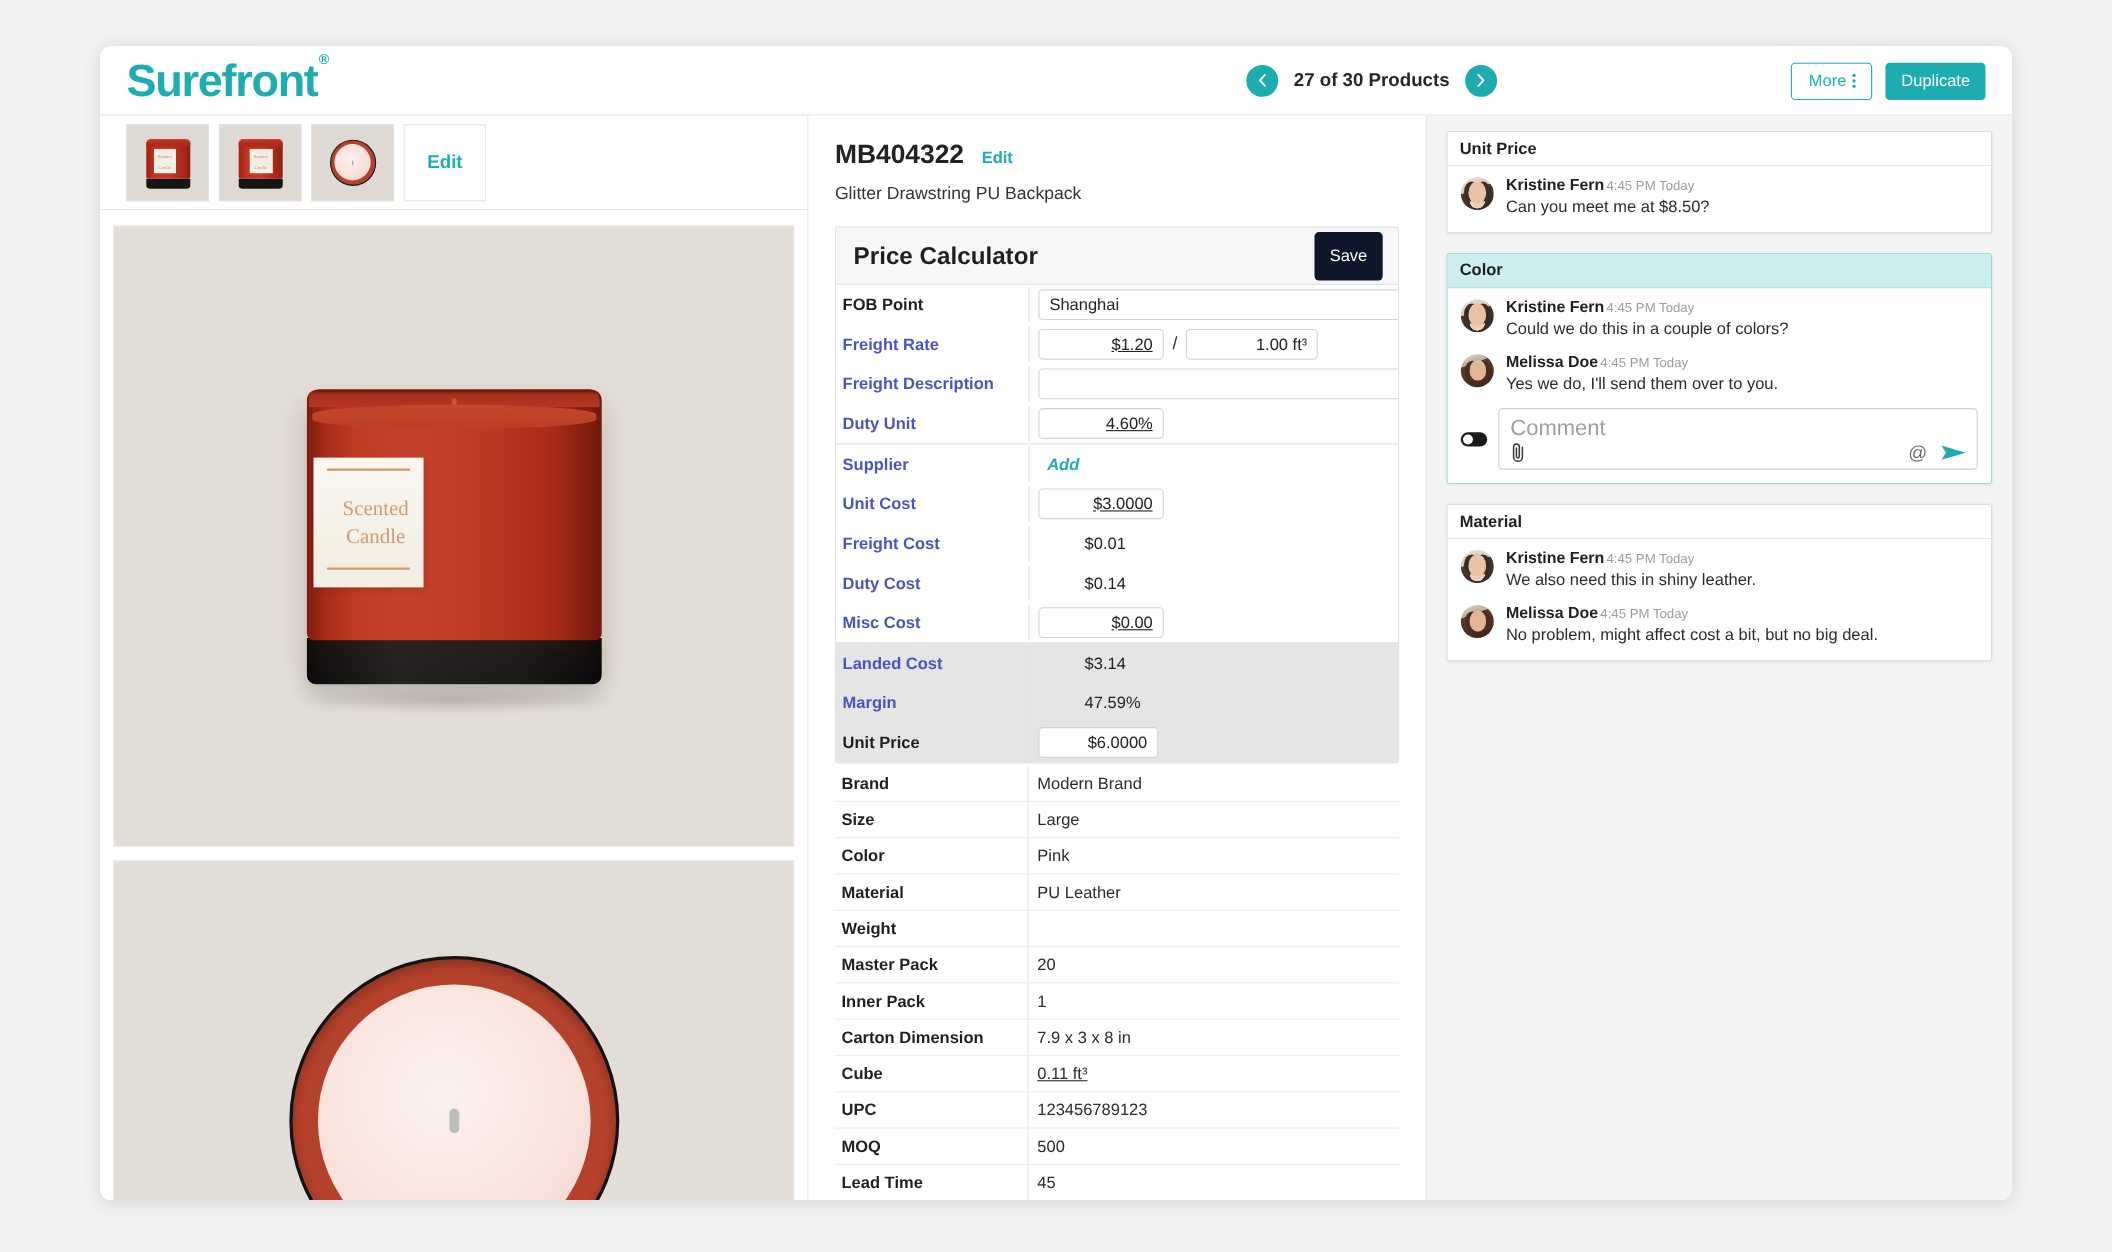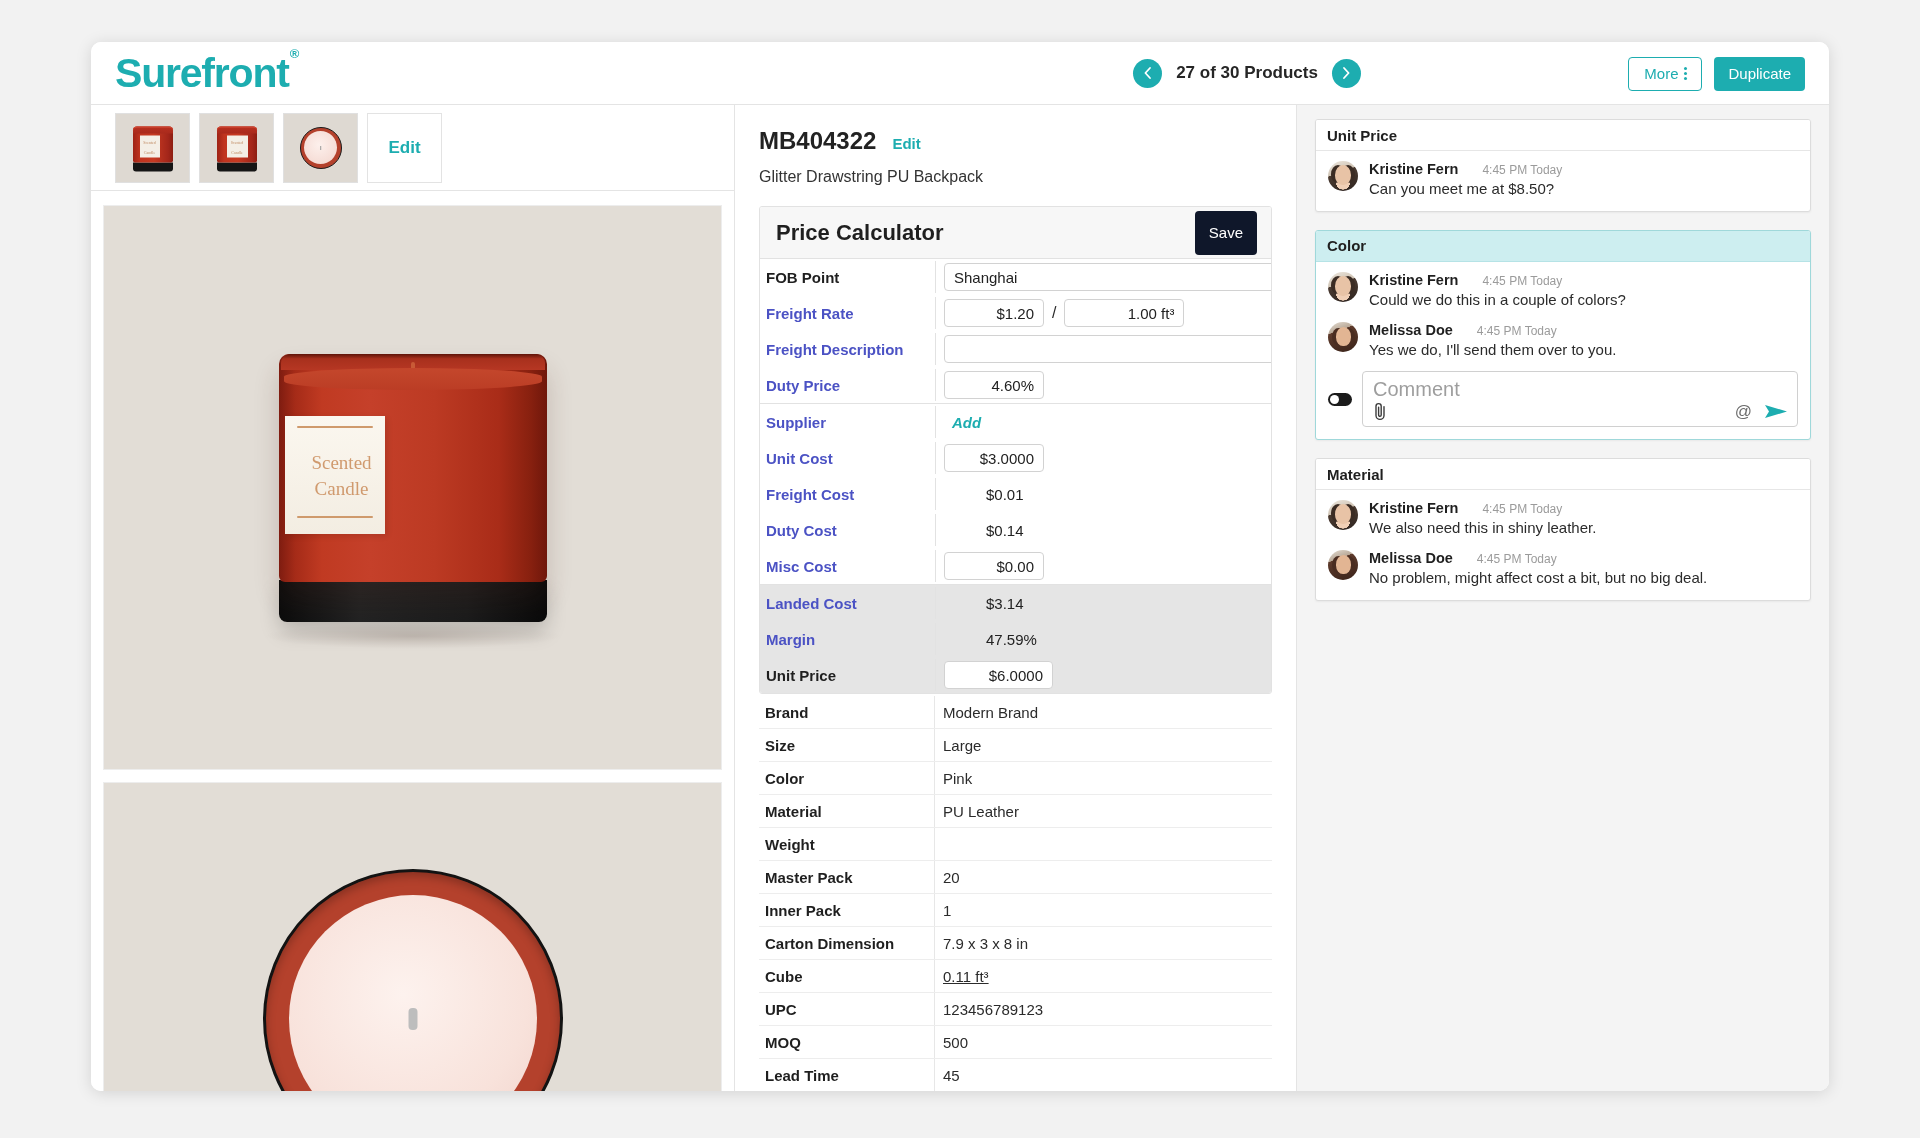--- a/index.html
+++ b/index.html
@@ -354,21 +354,21 @@
     border: 1px solid #d2d2d2;
     border-radius: 4px;
     background:#fff;
     font-size: 15px;
     color:#222;
     font-family:"Liberation Sans", sans-serif;
     padding: 0 9px;
     outline:none;
   }
   .inp.wide  { width: 338px; }
-  .inp.num   { width: 100px; text-align:right; }
+  .inp.num   { width: 114px; text-align:right;text-decoration:underline; }
   .inp.num2  { width: 120px; text-align:right; }
   .inp.price { width: 109px; text-align:right; }
   .slash { color:#2b2b2b; font-size:16px; }
   .plain-val { font-size:15px; color:#222; padding-left: 42px; }
   .plain-val.p2 { padding-left: 42px; }
   .addlink { color:#1dadb0; font-size:15px; font-weight:700; cursor:pointer; padding-left:8px;font-style:italic;}
 
   
   .attrs { margin-top: 2px; }
   .arow { display:flex; border-bottom: 1px solid #ededed; min-height: 33px; align-items:stretch;}
@@ -409,21 +409,21 @@
   .avatar {
     width: 30px; height: 30px; border-radius:50%;
     flex:0 0 30px; overflow:hidden; position:relative;
     background:#d8cfc6;
   }
   .avatar.a1 { background: radial-gradient(circle at 50% 72%, #f0cfb6 0 26%, rgba(0,0,0,0) 27%), linear-gradient(160deg,#efe9e0 0%,#cfc3b4 38%,#4a3a30 39%,#2e2420 100%); }
   .avatar.a1:after{ content:''; position:absolute; left:7px; top:4px; width:16px; height:20px; border-radius:50% 50% 46% 46%; background:#e8c3a6; box-shadow: -5px -1px 0 -1px #3b2c24, 5px -1px 0 -1px #3b2c24;}
   .avatar.a2 { background: linear-gradient(160deg,#e7e0d6 0%,#b9a998 30%,#5d3a2b 31%,#3a231a 100%); }
   .avatar.a2:after{ content:''; position:absolute; left:8px; top:5px; width:15px; height:19px; border-radius:50% 50% 46% 46%; background:#e2b593; box-shadow: -5px 0 0 -1px #4a2d21, 5px 0 0 -1px #4a2d21;}
   .msg-body { flex:1 1 auto; min-width:0; }
-  .msg-meta { display:flex; align-items:baseline; gap:24px;text-align:right; }
+  .msg-meta { display:flex; align-items:baseline; gap:2px;text-align:right; }
   .msg-name { font-size: 14.5px; font-weight:700; color:#1f1f1f; }
   .msg-time { font-size: 12px; color:#9b9b9b; }
   .msg-text { font-size: 15px; color:#2b2b2b; margin-top: 3px; line-height:1.25; }
 
   
   .composer { display:flex; align-items:center; gap: 10px; margin-top: 6px; }
   .toggle {
     width: 24px; height: 13px; border-radius: 7px;
     background: #1b1b1b; position: relative; flex:0 0 24px; cursor:pointer;
   }
@@ -590,21 +590,21 @@
                 <input class="inp num2" value="1.00 ft³" style="">
               </div>
             </div>
             <div class="crow">
               <div class="clabel link">Freight Description</div>
               <div class="cval">
                   <input class="inp wide" value="" style="">
                 </div>
             </div>
             <div class="crow">
-              <div class="clabel link">Duty Price</div>
+              <div class="clabel link">Duty Unit</div>
               <div class="cval">
                   <input class="inp num" value="4.60%" style="">
                 </div>
             </div>
           </div>
 
           <div class="calc-group grp-sep">
             <div class="crow">
               <div class="clabel link">Supplier</div>
               <div class="cval">

